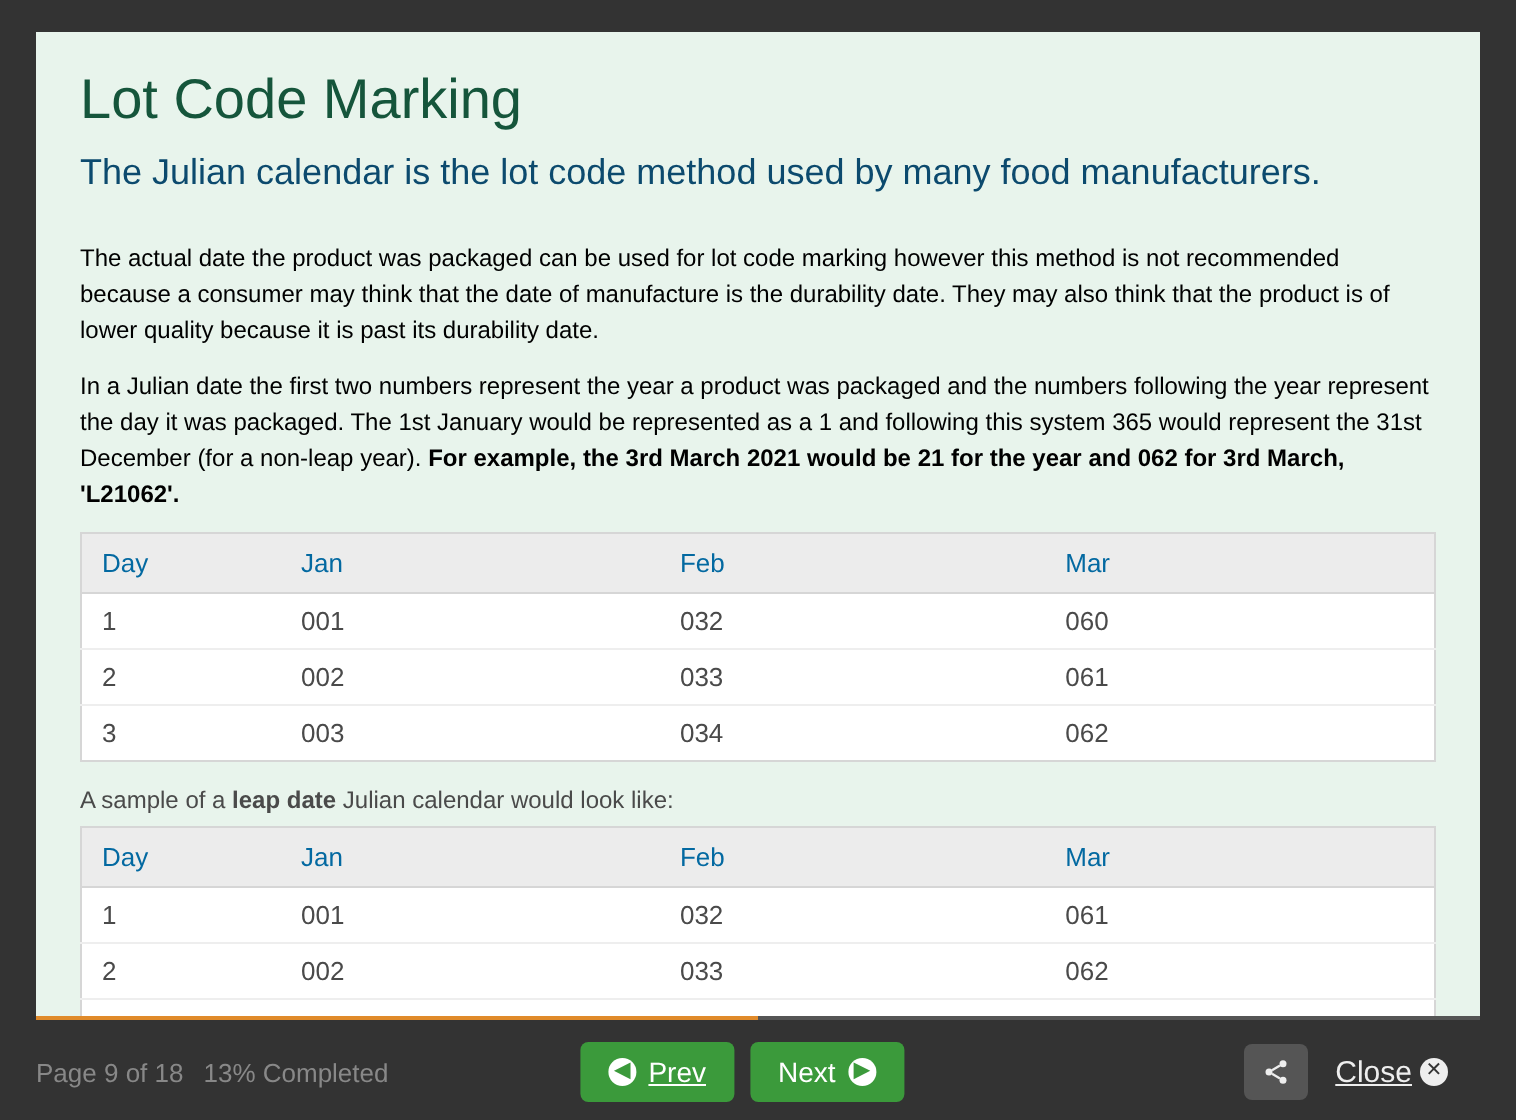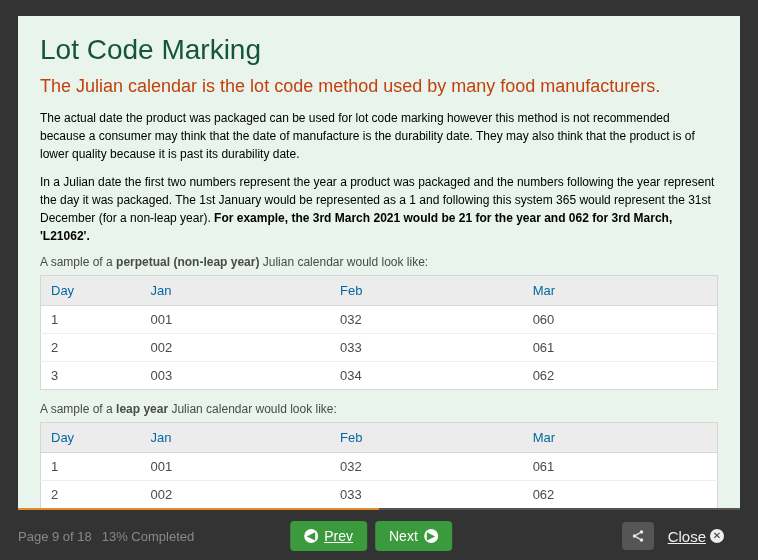--- a/index.html
+++ b/index.html
@@ -18,24 +18,24 @@
   height: 494px;
   overflow: hidden;
 }
 h1 {
   color: #15553b;
   font-size: 28px;
   font-weight: 400;
   margin-bottom: 10px;
 }
 h2 {
-  color: #c2410c;
+  color: #0c4a6e;
   font-size: 18px;
   font-weight: 400;
-  margin-bottom: 12px;
+  margin-bottom: 23px;
 }
 .para {
   color: #000000;
   font-size: 12px;
   line-height: 1.5;
   margin-bottom: 10px;
 }
 .para strong { font-weight: 700; }
 .caption {
   color: #4a4a4a;
@@ -155,23 +155,20 @@
 </head>
 <body>
 
 <div class="page">
   <h1>Lot Code Marking</h1>
   <h2>The Julian calendar is the lot code method used by many food manufacturers.</h2>
   <p class="para">The actual date the product was packaged can be used for lot code marking however this method is not recommended because a consumer may think that the date of manufacture is the durability date. They may also think that the product is of lower quality because it is past its durability date.</p>
   <p class="para">
     <span>In a Julian date the first two numbers represent the year a product was packaged and the numbers following the year represent the day it was packaged. The 1st January would be represented as a 1 and following this system 365 would represent the 31st December (for a non-leap year).  </span><strong>For example, the 3rd March 2021 would be 21 for the year and 062 for 3rd March, 'L21062'.</strong>
   </p>
-  <p class="caption">
-    <span>A sample of a </span><strong>perpetual (non-leap year)</strong><span> Julian calendar would look like:</span>
-  </p>
   <table>
     <thead>
         <tr id="thead1">
           <th>Day</th>
           <th>Jan</th>
           <th>Feb</th>
           <th>Mar</th>
         </tr>
       </thead>
     <tbody id="tbody1">
@@ -189,21 +186,21 @@
         </tr>
         <tr>
           <td>3</td>
           <td>003</td>
           <td>034</td>
           <td>062</td>
         </tr>
       </tbody>
   </table>
   <p class="caption">
-    <span>A sample of a </span><strong>leap year</strong><span> Julian calendar would look like:</span>
+    <span>A sample of a </span><strong>leap date</strong><span> Julian calendar would look like:</span>
   </p>
   <table>
     <thead>
         <tr id="thead2">
           <th>Day</th>
           <th>Jan</th>
           <th>Feb</th>
           <th>Mar</th>
         </tr>
       </thead>

